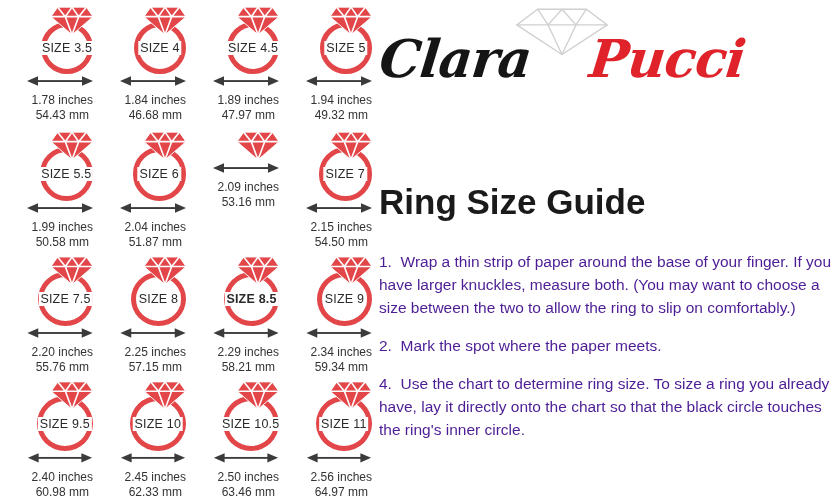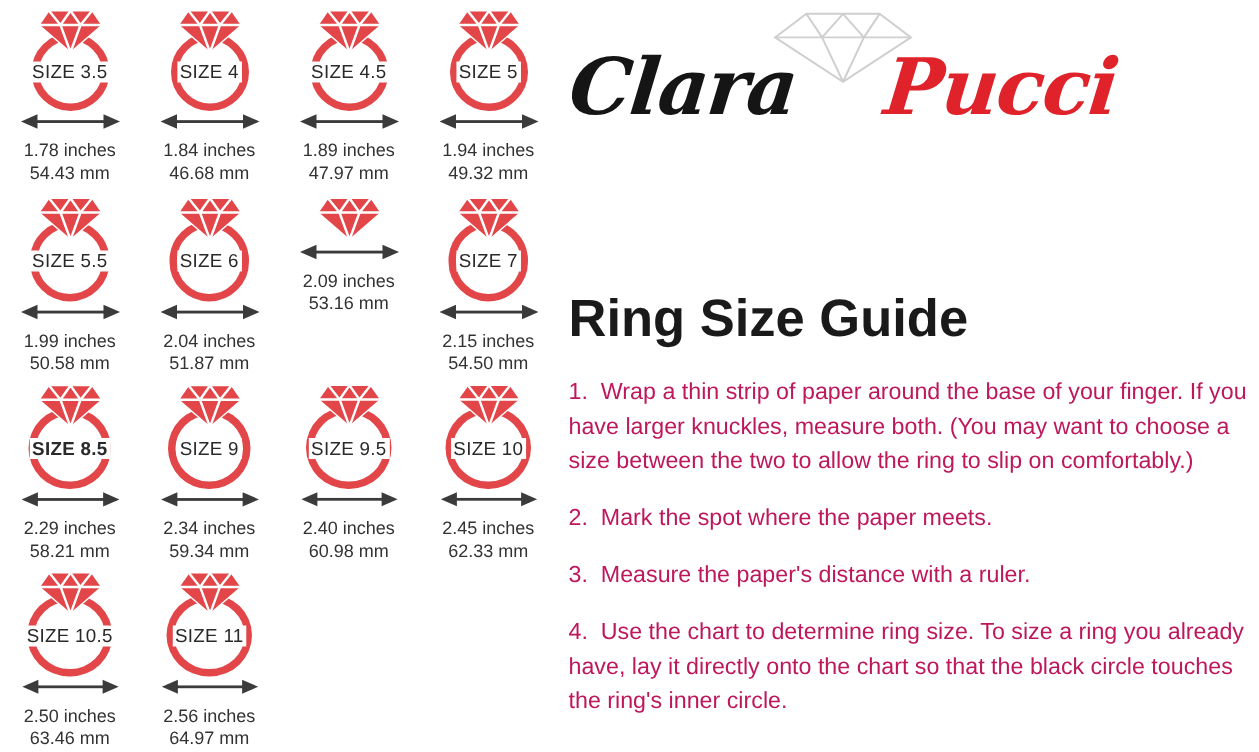--- a/index.html
+++ b/index.html
@@ -14,21 +14,21 @@
   body{
     width:839px;height:501px;position:relative;overflow:hidden;
     font-family:"Liberation Sans", sans-serif;color:#111;
   }
 
   
   .chart{
     position:absolute;left:0;top:0;width:374px;height:501px;
     display:grid;grid-template-columns:repeat(4,93px);grid-template-rows:repeat(4,125px);
   }
-  .cell{display:flex;flex-direction:column;align-items:center;}
+  .cell{display:flex;flex-direction:column;align-items:flex-end;}
   .gem{position:relative;z-index:2;margin-top:5px;display:block;}
   .gem .facets{stroke:#ffffff;stroke-width:1.7;fill:none;}
   .gem .stone{fill:var(--ring-red);stroke:#ffffff;stroke-width:1;}
   .circle{
     position:relative;z-index:1;margin-top:-14px;box-sizing:border-box;
     border:5px solid var(--ring-red);border-radius:50%;background:#fff;
   }
   .size-label{
     position:absolute;top:50%;left:50%;transform:translate(-50%,-50%);
     background:#ffffff;padding:0 2px;font-size:12.5px;letter-spacing:.2px;
@@ -48,25 +48,25 @@
   .logo-first,.logo-second{
     position:absolute;font-family:"DejaVu Serif", serif;font-style:italic;font-weight:700;
     font-size:52px;letter-spacing:-1px;transform:skewX(-6deg);
   }
   .logo-first{left:2px;top:24px;color:var(--logo-black);}
   .logo-second{left:212px;top:24px;color:var(--logo-red);}
   .logo-diamond{position:absolute;left:128px;top:0;}
   .logo-diamond path{stroke:var(--diamond-gray);stroke-width:1.5;fill:none;}
 
   .title{
-    position:absolute;left:1px;top:193px;margin:0;
+    position:absolute;left:1px;top:182px;margin:0;
     font-size:35px;font-weight:700;color:#1a1a1a;letter-spacing:0;
   }
   .steps{position:absolute;left:1px;top:250px;width:456px;}
-  .step{margin:0 0 15px 0;font-size:15.5px;line-height:23px;color:#be185d;}
+  .step{margin:0 0 15px 0;font-size:15.5px;line-height:23px;color:#4c1d95;}
 </style>
 </head>
 <body>
 
 <div class="page">
 
   <div class="chart" id="chart">
     <div class="cell">
       <svg class="gem" width="42" height="31" viewBox="0 0 44 32" aria-hidden="true">
         <path class="stone" d="M7 2 L37 2 L44 12 L22 31 L0 12 Z"></path>
@@ -209,21 +209,57 @@
         <polygon class="stroke" points="0,6 11,1.2 11,10.8"></polygon>
         <polygon class="stroke" points="66,6 55,1.2 55,10.8"></polygon>
         <rect class="stroke" x="8" y="5.1" width="50" height="1.9"></rect>
       </svg>
       <div class="measure">
         <span class="inches">2.15 inches</span>
         <span class="mm">54.50 mm</span>
       </div>
     </div>
 
-
+    <div class="cell">
+      <svg class="gem" width="42" height="31" viewBox="0 0 44 32" aria-hidden="true">
+        <path class="stone" d="M7 2 L37 2 L44 12 L22 31 L0 12 Z"></path>
+        <path class="facets" d="M0 12 H44 M7 2 L15 12 M37 2 L29 12 M22 2 L15 12 M22 2 L29 12 M15 12 L22 31 M29 12 L22 31"></path>
+      </svg>
+      <div class="circle" style="width: 55px; height: 55px;">
+        <span class="size-label">SIZE 7.5</span>
+      </div>
+      <svg class="arrow" width="66" height="12" viewBox="0 0 66 12" aria-hidden="true">
+        <polygon class="stroke" points="0,6 11,1.2 11,10.8"></polygon>
+        <polygon class="stroke" points="66,6 55,1.2 55,10.8"></polygon>
+        <rect class="stroke" x="8" y="5.1" width="50" height="1.9"></rect>
+      </svg>
+      <div class="measure">
+        <span class="inches">2.20 inches</span>
+        <span class="mm">55.76 mm</span>
+      </div>
+    </div>
+
+    <div class="cell">
+      <svg class="gem" width="42" height="31" viewBox="0 0 44 32" aria-hidden="true">
+        <path class="stone" d="M7 2 L37 2 L44 12 L22 31 L0 12 Z"></path>
+        <path class="facets" d="M0 12 H44 M7 2 L15 12 M37 2 L29 12 M22 2 L15 12 M22 2 L29 12 M15 12 L22 31 M29 12 L22 31"></path>
+      </svg>
+      <div class="circle" style="width: 55px; height: 55px;">
+        <span class="size-label">SIZE 8</span>
+      </div>
+      <svg class="arrow" width="66" height="12" viewBox="0 0 66 12" aria-hidden="true">
+        <polygon class="stroke" points="0,6 11,1.2 11,10.8"></polygon>
+        <polygon class="stroke" points="66,6 55,1.2 55,10.8"></polygon>
+        <rect class="stroke" x="8" y="5.1" width="50" height="1.9"></rect>
+      </svg>
+      <div class="measure">
+        <span class="inches">2.25 inches</span>
+        <span class="mm">57.15 mm</span>
+      </div>
+    </div>
 
     <div class="cell">
       <svg class="gem" width="42" height="31" viewBox="0 0 44 32" aria-hidden="true">
         <path class="stone" d="M7 2 L37 2 L44 12 L22 31 L0 12 Z"></path>
         <path class="facets" d="M0 12 H44 M7 2 L15 12 M37 2 L29 12 M22 2 L15 12 M22 2 L29 12 M15 12 L22 31 M29 12 L22 31"></path>
       </svg>
       <div class="circle" style="width: 55px; height: 55px; font-weight: bold;">
         <span class="size-label">SIZE 8.5</span>
       </div>
       <svg class="arrow" width="66" height="12" viewBox="0 0 66 12" aria-hidden="true">
@@ -344,19 +380,18 @@
       <span class="logo-second">Pucci</span>
     </div>
 
     <h1 class="title">Ring Size Guide</h1>
 
     <div class="steps" id="steps">
       <p class="step">1.&nbsp; Wrap a thin strip of paper around the base of your finger. If you have larger knuckles, measure both. (You may want to choose a size between the two to allow the ring to slip on comfortably.)</p>
 
       <p class="step">2.&nbsp; Mark the spot where the paper meets.</p>
 
-      <p class="step">3.&nbsp; Measure the paper's distance with a ruler.</p>
 
       <p class="step">4.&nbsp; Use the chart to determine ring size. To size a ring you already have, lay it directly onto the chart so that the black circle touches the ring's inner circle.</p>
     </div>
 
   </div>
 </div>
 
 </body></html>

